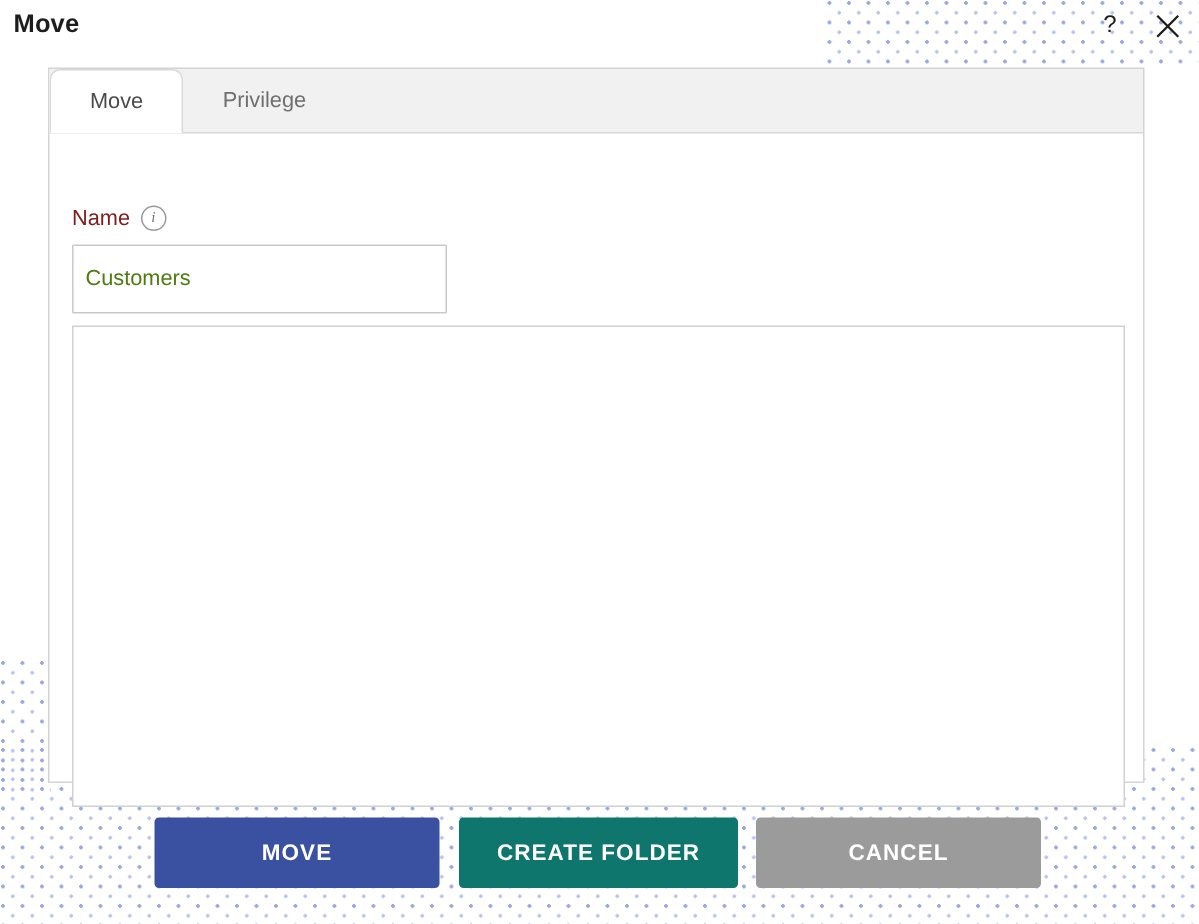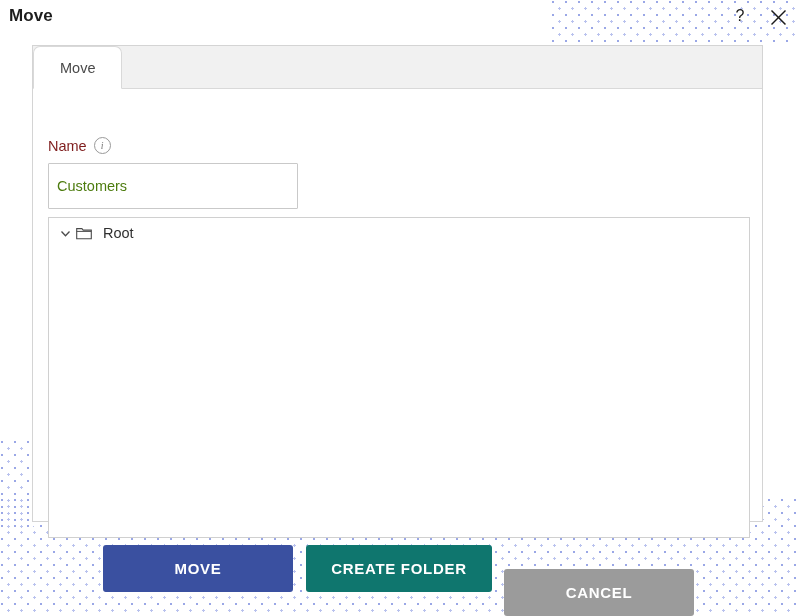--- a/index.html
+++ b/index.html
@@ -221,21 +221,20 @@
     left: 103px; width: 190px;
     background: #3a50a0;
   }
   #create-folder-button {
     left: 306px; width: 186px;
     background: #0f766e;
   }
   #cancel-button {
     left: 504px; width: 190px;
     background: #9b9b9b;
-    margin-top: 24px;
   }
 </style>
 </head>
 <body>
 
 <div class="dots" id="dots-top-right"></div>
 <div class="dots" id="dots-bottom"></div>
 <div class="dots" id="dots-left"></div>
 
 <div id="window-header">
@@ -252,47 +251,36 @@
     </svg>
   </div>
 </div>
 
 <div id="dialog-card">
 
   <div id="tab-strip">
     <div class="tab active">
       <span>Move</span>
     </div>
+    <div class="tab">
+      <span>Privilege</span>
+    </div>
   </div>
 
   <div id="card-body">
 
     <div id="name-row">
       <span id="name-label">Name</span>
       <span id="info-icon">i</span>
     </div>
 
     <input id="name-input" type="text" value="Customers" placeholder="Customers" style="">
 
     <div id="tree-panel">
 
-      <div class="tree-node level-0">
-        <span class="chevron">
-          <svg width="13" height="13" viewBox="0 0 13 13" aria-hidden="true">
-            <polyline points="2.5,4.5 6.5,8.8 10.5,4.5" fill="none" stroke="#4a4a4a" stroke-width="1.3"></polyline>
-          </svg>
-        </span>
-        <span class="folder-icon">
-          <svg width="16" height="14" viewBox="0 0 16 14" aria-hidden="true">
-            <path d="M0.7 2.6 h5.2 l1.3 1.5 h8.1 v8.6 h-14.6 z" fill="none" stroke="#4a4a4a" stroke-width="1.1"></path>
-            <line x1="0.7" y1="5.4" x2="15.3" y2="5.4" stroke="#4a4a4a" stroke-width="1"></line>
-          </svg>
-        </span>
-        <span class="node-label">Root</span>
-      </div>
 
 
 
     </div>
   </div>
 </div>
 
 <div id="footer-buttons">
   <button class="btn" id="move-button">MOVE</button>
   <button class="btn" id="create-folder-button">CREATE FOLDER</button>

